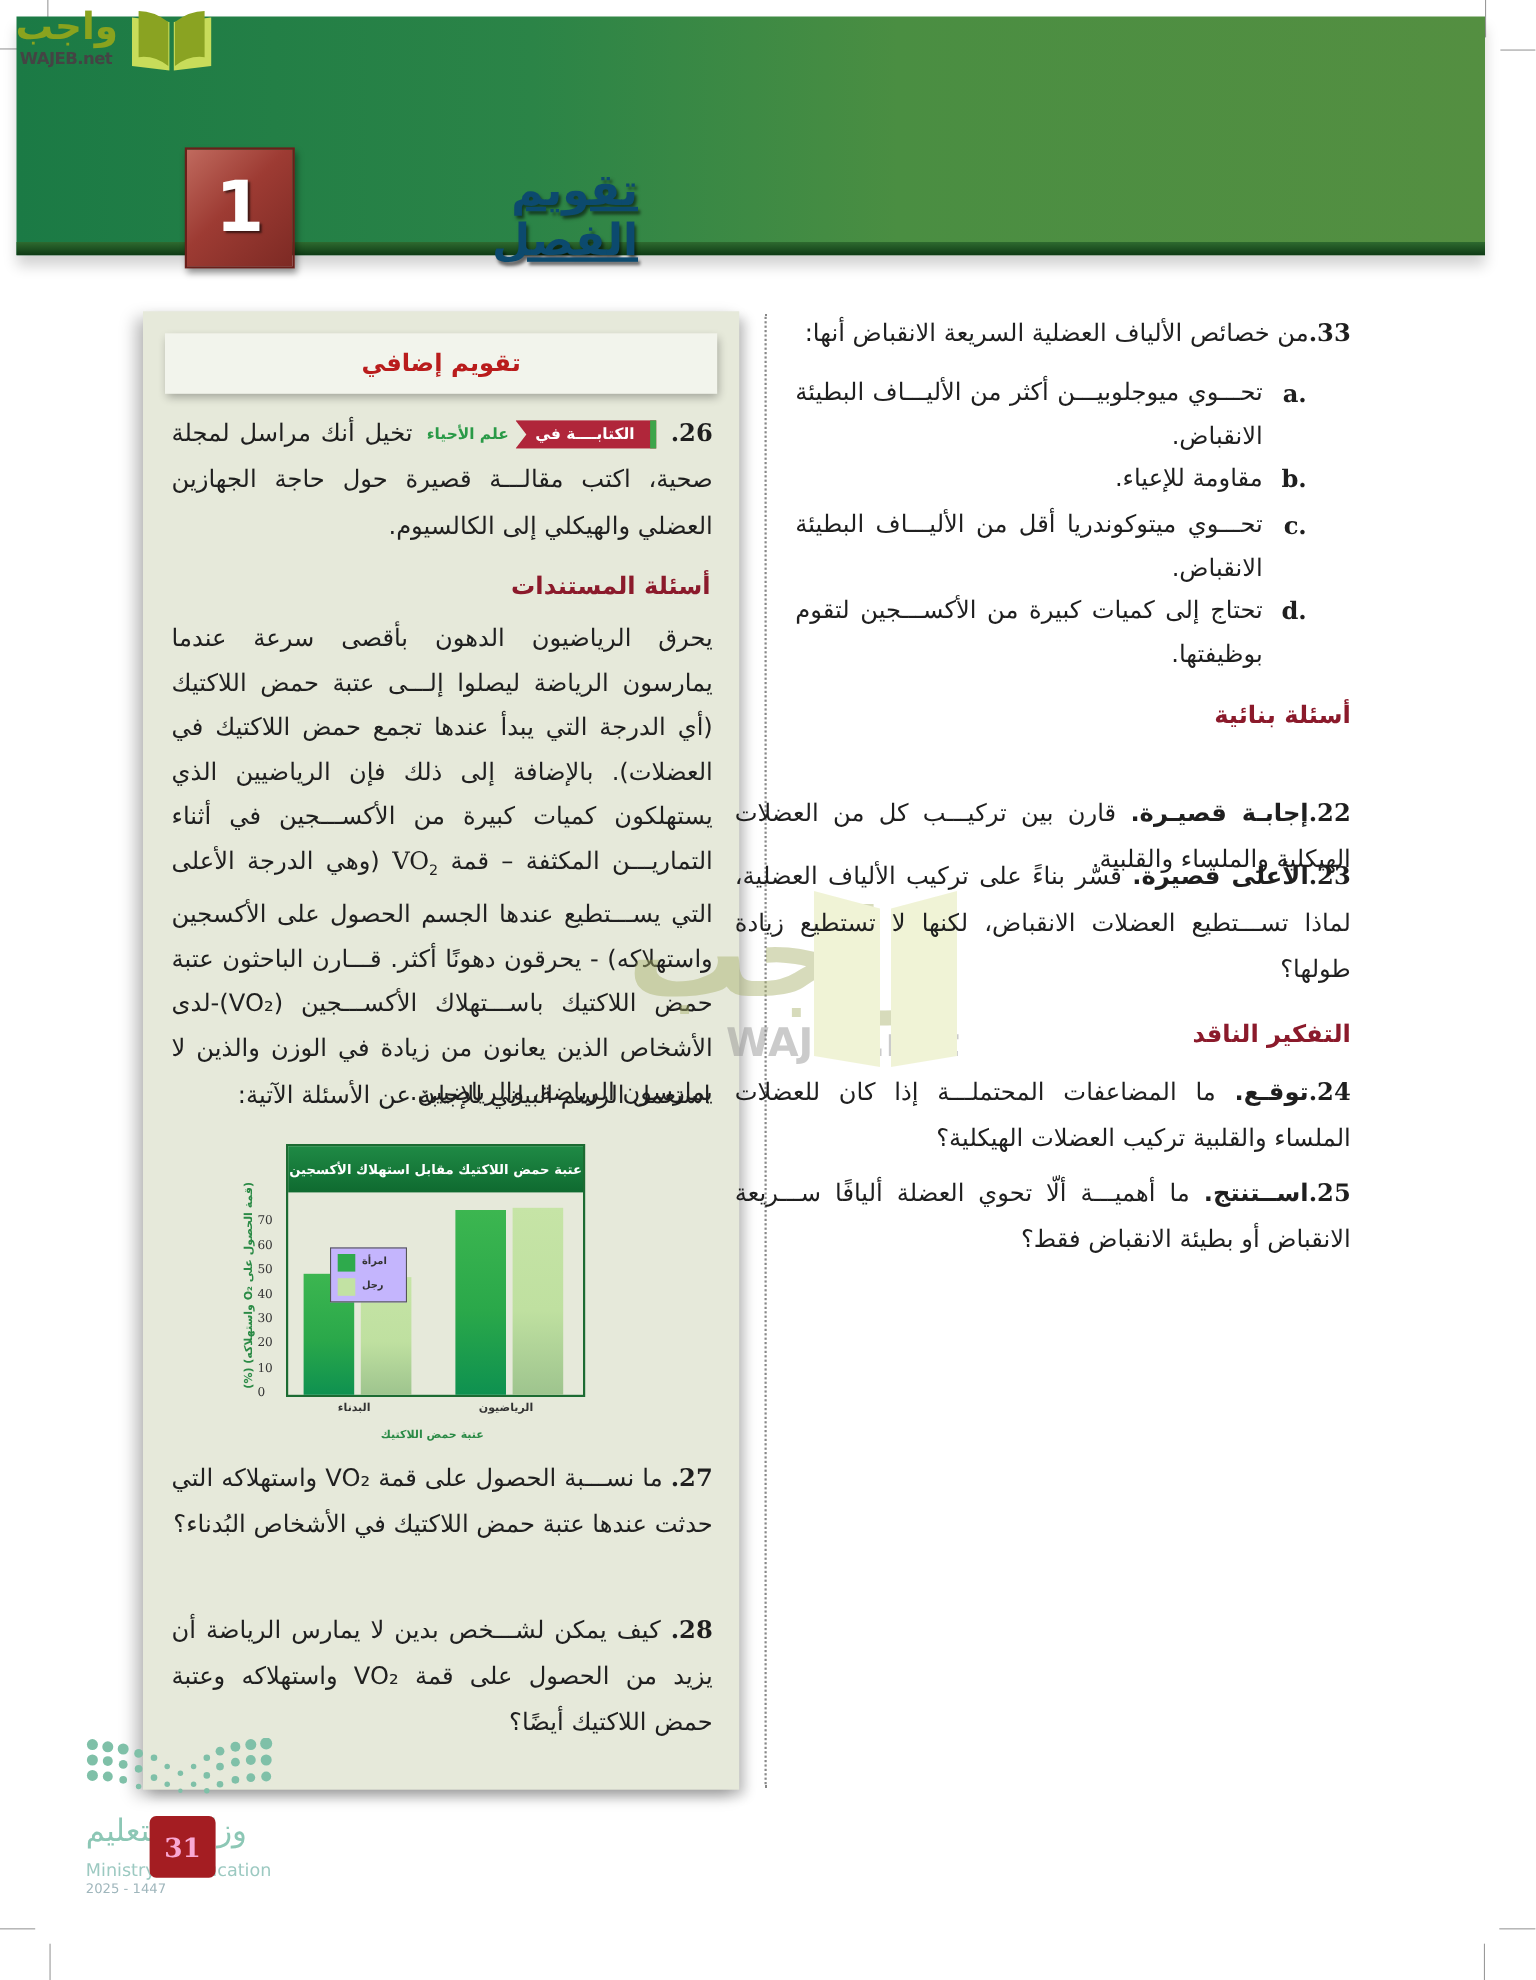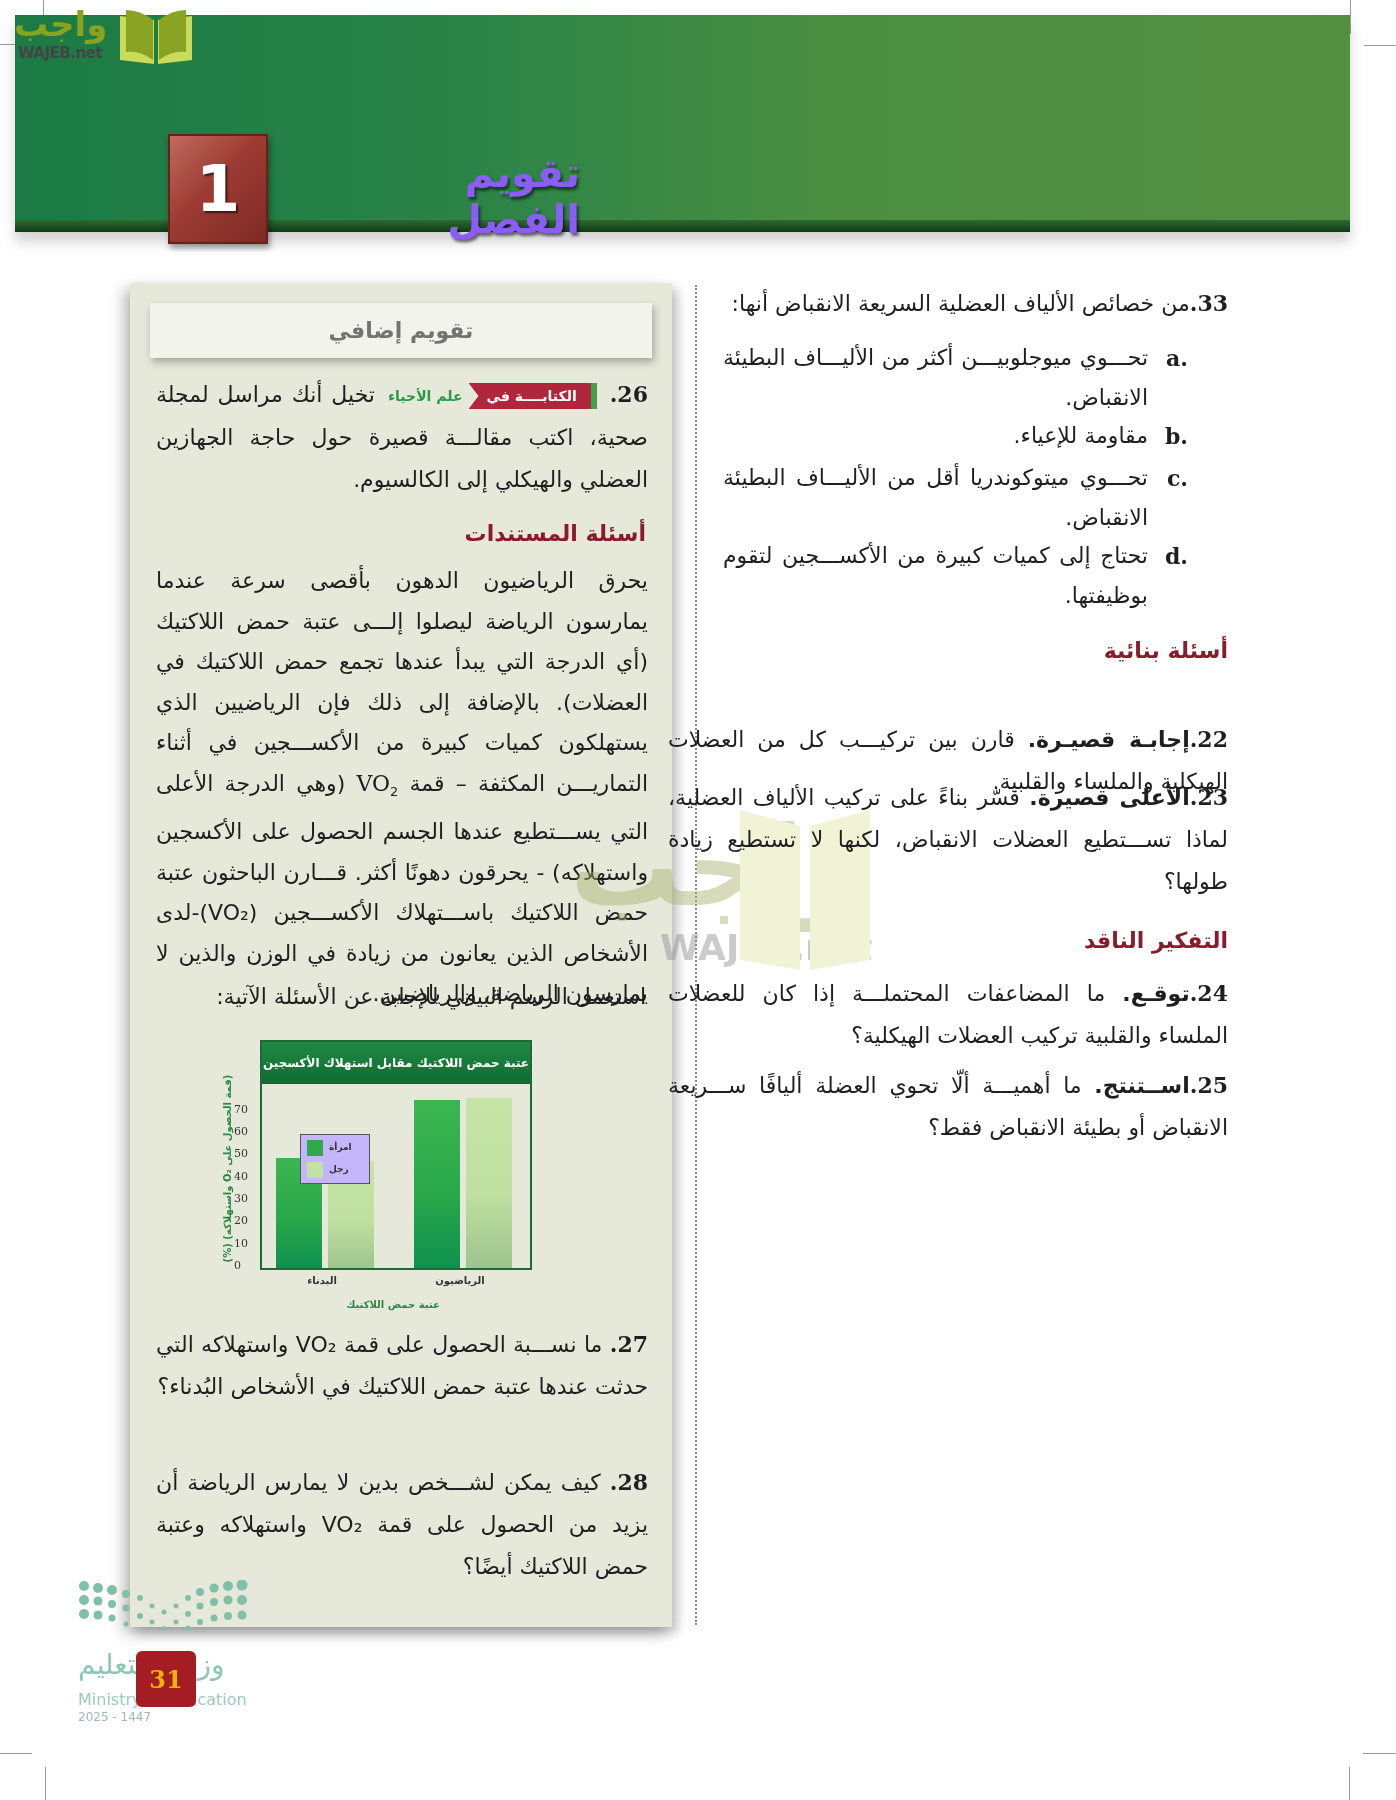--- a/index.html
+++ b/index.html
@@ -15,27 +15,27 @@
   .logo .ar { position:absolute; left:6px; top:0; font-size:34px; font-weight:bold; color:#8aa31e; direction:rtl; }
   .logo .en { position:absolute; left:10px; top:40px; font-size:15px; font-weight:bold; color:#444; letter-spacing:-0.5px; }
   .logo .book { position:absolute; left:108px; top:2px; width:80px; height:60px; }
   .chap-box { position:absolute; left:168px; top:134px; width:96px; height:106px;
             background:linear-gradient(135deg,#c06a5e 0%,#9d3b33 45%,#7d2a24 100%);
             border:2px solid #6b1f1a; box-shadow:2px 4px 6px rgba(0,0,0,0.4); z-index:2;
             display:flex; align-items:center; justify-content:center; }
   .chap-box span { color:#fff; font-family:"DejaVu Sans", sans-serif; font-weight:bold; font-size:64px;
             text-shadow:2px 2px 2px rgba(0,0,0,0.6); }
   .chap-title { position:absolute; left:320px; top:150px; width:260px; height:70px; z-index:2; direction:rtl;
-            text-align:right; color:#8b5cf6; font-size:40px; font-weight:bold; text-shadow:2px 3px 3px rgba(0,0,0,0.55); }
+            text-align:right; color:#0c4a6e; font-size:40px; font-weight:bold; text-shadow:2px 3px 3px rgba(0,0,0,0.55);text-decoration:underline; }
 
   .panel { position:absolute; left:130px; top:283px; width:542px; height:1344px;
            background:#e6e9da; box-shadow:-6px 6px 14px rgba(0,0,0,0.28), 6px 6px 10px rgba(0,0,0,0.2); }
   .panel-head { position:absolute; left:20px; top:20px; width:502px; height:55px; background:#f2f4ec;
            box-shadow:2px 4px 8px rgba(0,0,0,0.3); display:flex; align-items:center; justify-content:center; }
-  .panel-head span { color:#737373; font-weight:bold; font-size:22px; direction:rtl; }
+  .panel-head span { color:#b91c1c; font-weight:bold; font-size:22px; direction:rtl; }
   .ptext { position:absolute; font-size:22px; line-height:42px; direction:rtl; text-align:justify; text-align-last:right; }
   .qnum { font-weight:bold; font-family:"DejaVu Serif", serif; }
   .badge-wrap { display:inline-flex; align-items:center; gap:6px; vertical-align:middle; margin:0 4px; }
   .badge { display:inline-block; background:#b0263a; color:#fff; font-size:14px; font-weight:bold; padding:2px 14px 2px 18px;
            border-right:6px solid #3da54a; clip-path:polygon(0 0,100% 0,100% 100%,0 100%,10px 50%); line-height:22px; }
   .badge-sub { color:#2a9a47; font-size:14px; font-weight:bold; }
   .sec-head { position:absolute; color:#8b1a2b; font-weight:bold; font-size:22px; direction:rtl; text-align:right; }
   .sub { font-size:13px; vertical-align:sub; }
 
   .divider { position:absolute; left:695px; top:285px; width:0; height:1340px; border-left:2px dotted #888; }
@@ -56,21 +56,21 @@
   .rtext { position:absolute; font-size:22px; line-height:42px; direction:rtl; text-align:right; }
   .opt { position:absolute; font-size:22px; line-height:40px; direction:rtl; text-align:justify; text-align-last:right; }
   .opt .letter { position:absolute; right:-40px; top:0; font-weight:bold; font-family:"DejaVu Serif", serif; direction:ltr; }
 
   .moe { position:absolute; left:76px; top:1580px; width:180px; height:150px; }
   .moe .dots { position:absolute; left:0; top:0; }
   .moe .ar { position:absolute; left:2px; top:68px; font-size:28px; color:#8cc7b5; direction:rtl; }
   .moe .en { position:absolute; left:2px; top:110px; font-size:16px; color:#9cc9c1; }
   .moe .yr { position:absolute; left:2px; top:130px; font-size:12px; color:#9fb6bc; }
   .pageno { position:absolute; left:136px; top:1651px; width:60px; height:56px; background:#a41d22; border-radius:6px;
-            color:#eab308; font-family:"DejaVu Serif", serif; font-weight:bold; font-size:24px; display:flex; align-items:center; justify-content:center; z-index:2; }
+            color:#f9a8d4; font-family:"DejaVu Serif", serif; font-weight:bold; font-size:24px; display:flex; align-items:center; justify-content:center; z-index:2; }
   .wm { position:absolute; opacity:0.45; pointer-events:none; }
 </style>
 </head>
 <body>
 
 <div class="crop" style="left:43px;top:0;width:1px;height:40px;"></div>
 <div class="crop" style="left:0;top:44px;width:26px;height:1px;"></div>
 <div class="crop" style="left:1350px;top:0;width:1px;height:34px;"></div>
 <div class="crop" style="left:1364px;top:45px;width:32px;height:1px;"></div>
 <div class="crop" style="left:0;top:1753px;width:32px;height:1px;"></div>

